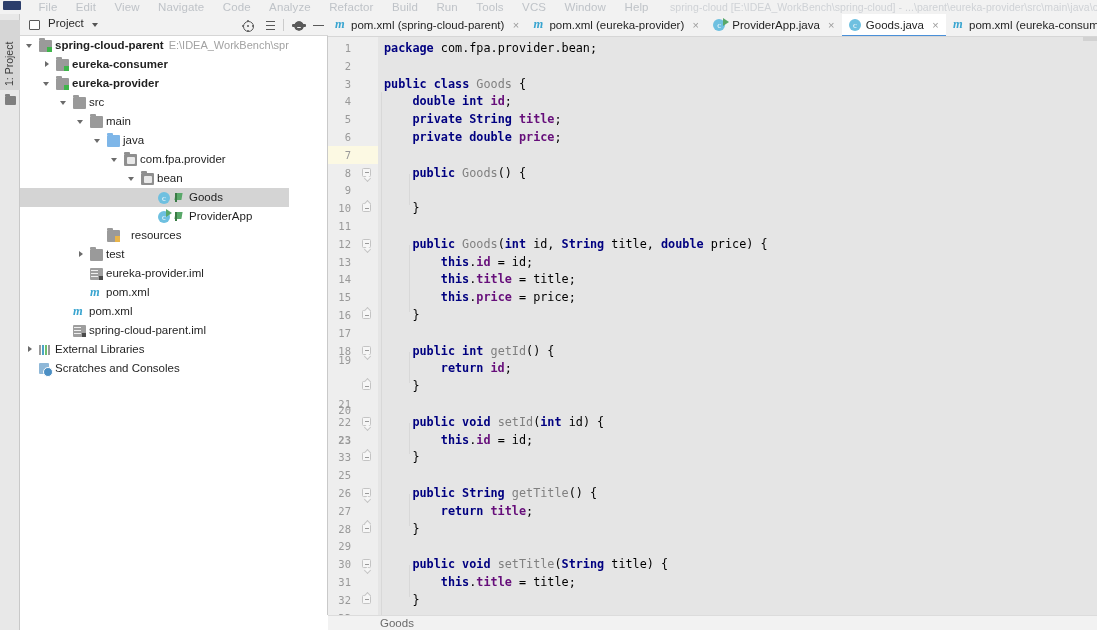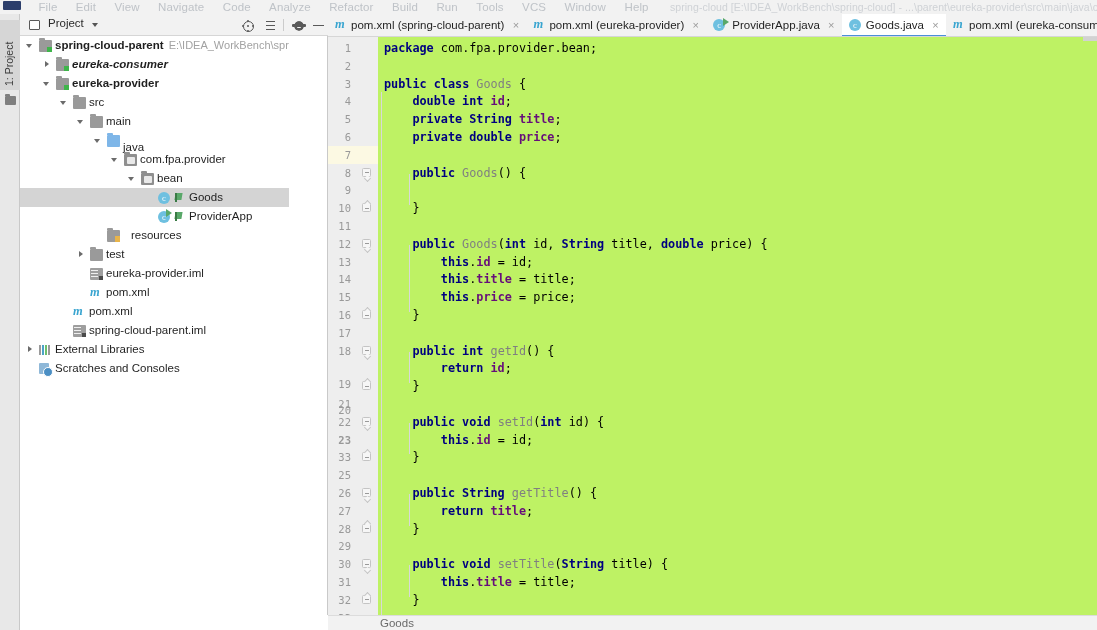--- a/index.html
+++ b/index.html
@@ -379,21 +379,21 @@
   .gutter {
     position: absolute; left: 0; top: 0; width: 28px; height: 578px;
     background: #eeeeee;
   }
   .foldcol {
     position: absolute; left: 28px; top: 0; width: 22px; height: 578px;
     background: #eeeeee;
   }
   .codearea {
     position: absolute; left: 50px; top: 0; right: 0; height: 578px;
-    background: #bef264;
+    background: #e5e5e5;
   }
   .hl-line {
     position: absolute; left: 0; width: 769px; height: 18px;
     background: #fcf9e3;
   }
   .ln {
     position: absolute; right: 5px;
     font-family: "DejaVu Sans Mono", monospace;
     font-size: 10.5px;
     color: #999999;
@@ -515,41 +515,41 @@
 
     <div class="tree" id="tree">
         <div class="row">
           <div class="arrow down" style="left: 6px;"></div>
           <div class="ico ico-mod" style="left: 19px;"></div>
           <div class="lbl b" style="left: 35px;">spring-cloud-parent<span class="path">E:\IDEA_WorkBench\spring-clo</span></div>
         </div>
         <div class="row">
           <div class="arrow right" style="left: 23px;"></div>
           <div class="ico ico-mod" style="left: 36px;"></div>
-          <div class="lbl b" style="left: 52px; font-style: italic;">eureka-consumer</div>
+          <div class="lbl b" style="left: 52px;">eureka-consumer</div>
         </div>
         <div class="row">
           <div class="arrow down" style="left: 23px;"></div>
           <div class="ico ico-mod" style="left: 36px;"></div>
           <div class="lbl b" style="left: 52px;">eureka-provider</div>
         </div>
         <div class="row">
           <div class="arrow down" style="left: 40px;"></div>
           <div class="ico ico-folder" style="left: 53px;"></div>
           <div class="lbl" style="left: 69px;">src</div>
         </div>
         <div class="row">
           <div class="arrow down" style="left: 57px;"></div>
           <div class="ico ico-folder" style="left: 70px;"></div>
           <div class="lbl" style="left: 86px;">main</div>
         </div>
         <div class="row">
           <div class="arrow down" style="left: 74px;"></div>
           <div class="ico ico-srcfolder" style="left: 87px;"></div>
-          <div class="lbl" style="left: 103px; margin-top: 7px;">java</div>
+          <div class="lbl" style="left: 103px;">java</div>
         </div>
         <div class="row">
           <div class="arrow down" style="left: 91px;"></div>
           <div class="ico ico-pkg" style="left: 104px;"></div>
           <div class="lbl" style="left: 120px;">com.fpa.provider</div>
         </div>
         <div class="row">
           <div class="arrow down" style="left: 108px;"></div>
           <div class="ico ico-pkg" style="left: 121px;"></div>
           <div class="lbl" style="left: 137px;">bean</div>
@@ -661,21 +661,21 @@
         <div class="ln" style="top: 144.4px;">9</div>
         <div class="ln" style="top: 162.2px;">10</div>
         <div class="ln" style="top: 180px; text-align: right;">11</div>
         <div class="ln" style="top: 197.8px;">12</div>
         <div class="ln" style="top: 215.6px;">13</div>
         <div class="ln" style="top: 233.4px;">14</div>
         <div class="ln" style="top: 251.2px;">15</div>
         <div class="ln" style="top: 269px;">16</div>
         <div class="ln" style="top: 286.8px;">17</div>
         <div class="ln" style="top: 304.6px;">18</div>
-        <div class="ln" style="top: 338px; text-align: center;">19</div>
+        <div class="ln" style="top: 314px; text-align: center;">19</div>
         <div class="ln" style="top: 340.2px; margin-top: 24px;">20</div>
         <div class="ln" style="top: 358px;">21</div>
         <div class="ln" style="top: 375.8px;">22</div>
         <div class="ln" style="top: 393.6px; font-weight: bold;">23</div>
         <div class="ln" style="top: 411.4px;">33</div>
         <div class="ln" style="top: 429.2px;">25</div>
         <div class="ln" style="top: 447px;">26</div>
         <div class="ln" style="top: 464.8px;">27</div>
         <div class="ln" style="top: 482.6px;">28</div>
         <div class="ln" style="top: 500.4px;">29</div>

